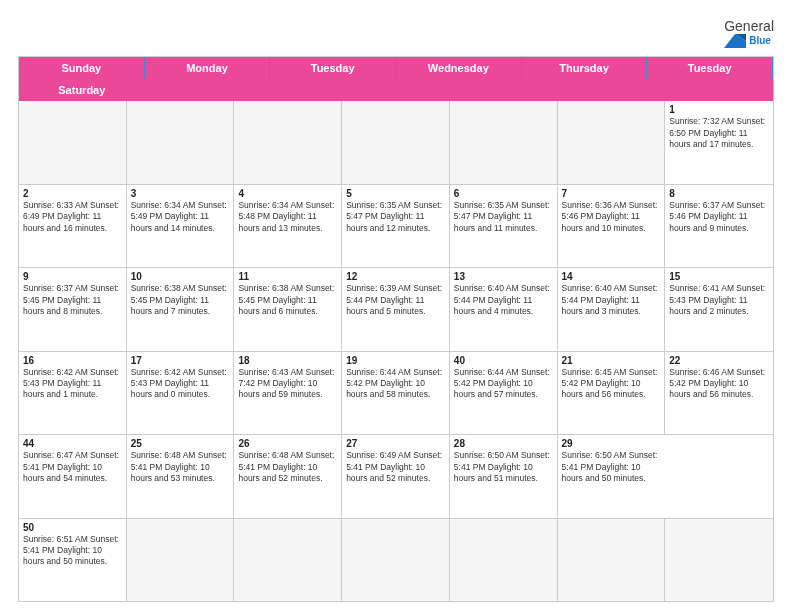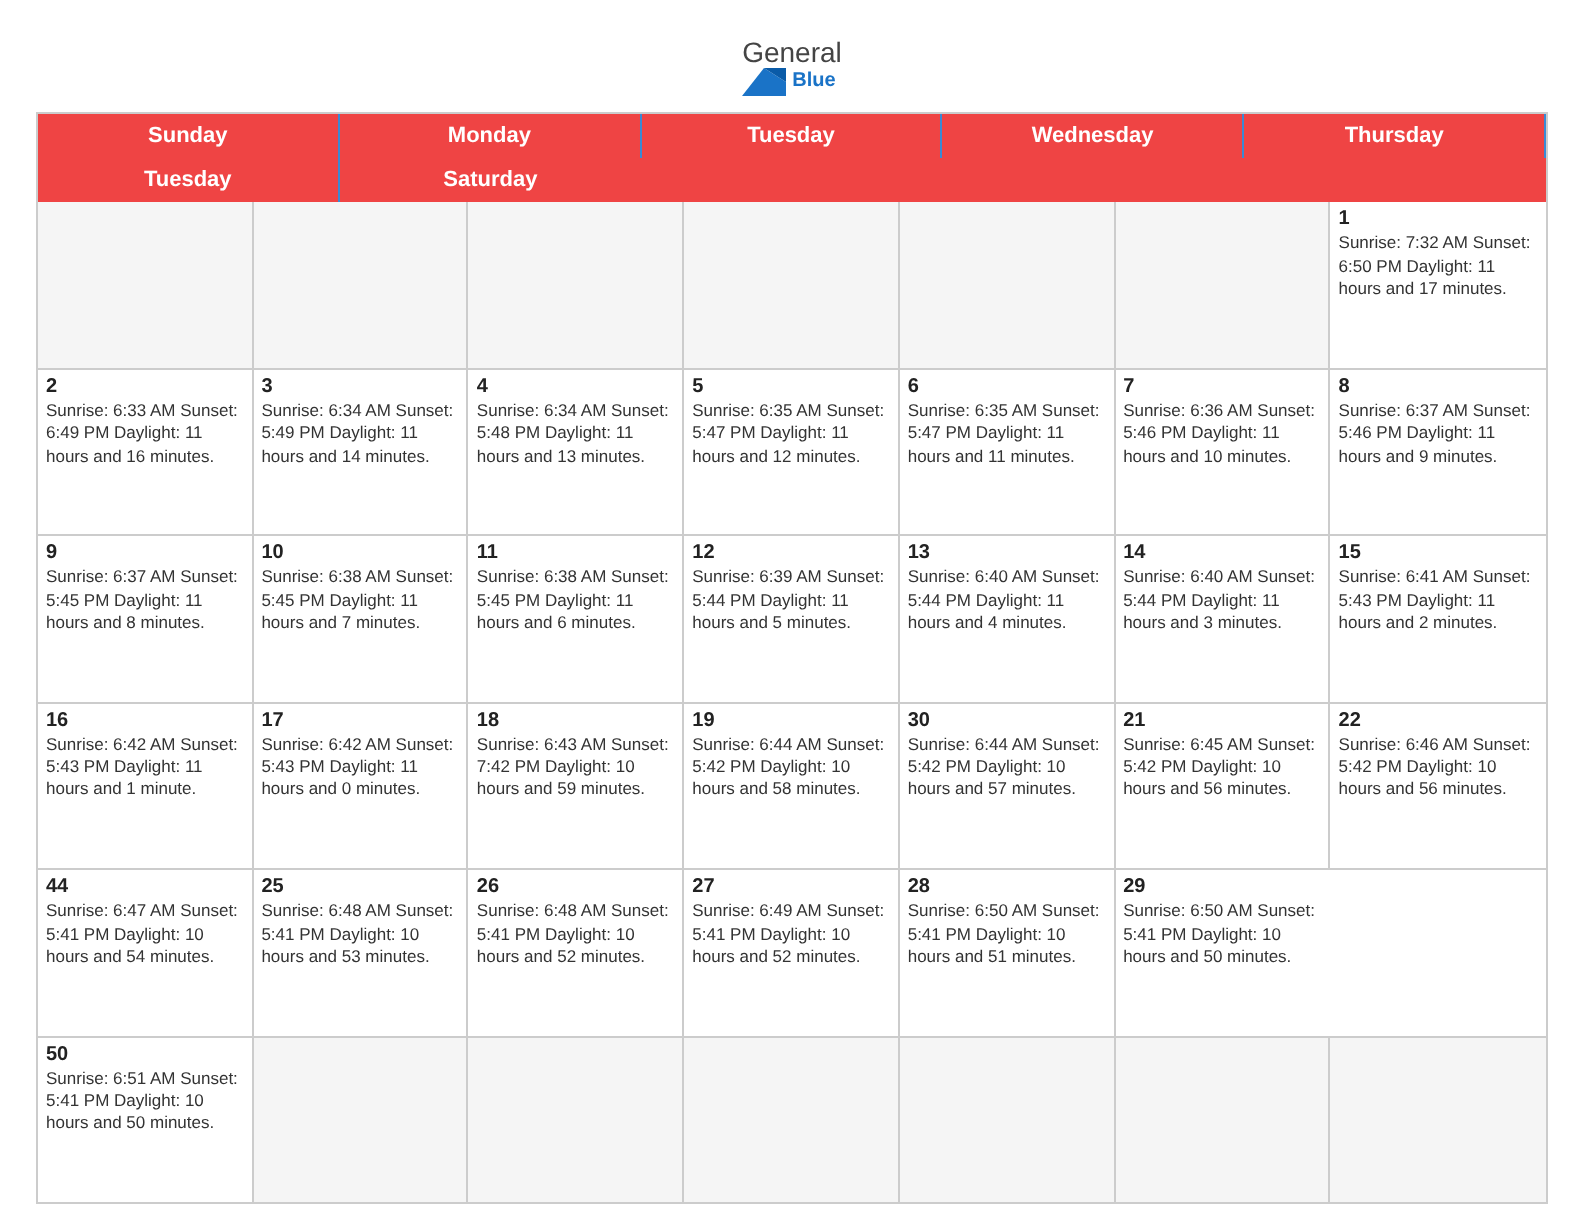--- a/index.html
+++ b/index.html
@@ -13,21 +13,21 @@
     .page {
       width: 792px;
       height: 612px;
       padding: 18px 18px 10px 18px;
       display: flex;
       flex-direction: column;
     }
     .header {
       display: flex;
       align-items: flex-start;
-      justify-content: center;
+      justify-content: flex-end;
       margin-bottom: 8px;
     }
     .logo {
       display: flex;
       align-items: center;
       gap: 4px;
     }
     .title-block {
       text-align: right;
     }
@@ -43,22 +43,22 @@
       margin-top: 2px;
     }
     .calendar {
       flex: 1;
       display: flex;
       flex-direction: column;
       border: 1px solid #ccc;
     }
     .cal-header {
       display: grid;
-      grid-template-columns: repeat(5, 1fr);
-      background: #ef4444;
+      grid-template-columns: repeat(6, 1fr);
+      background: #ec4899;
     }
     .cal-header-cell {
       color: #fff;
       font-size: 11px;
       font-weight: bold;
       text-align: center;
       padding: 5px 2px;
       border-right: 1px solid #3a8ad4;
     }
     .cal-header-cell:last-child { border-right: none; }
@@ -253,21 +253,21 @@
 Sunset: 7:42 PM
 Daylight: 10 hours and 59 minutes.</div>
           </div>
           <div class="cal-cell">
             <div class="day-num">19</div>
             <div class="cell-info">Sunrise: 6:44 AM
 Sunset: 5:42 PM
 Daylight: 10 hours and 58 minutes.</div>
           </div>
           <div class="cal-cell">
-            <div class="day-num">30</div>
+            <div class="day-num">40</div>
             <div class="cell-info">Sunrise: 6:44 AM
 Sunset: 5:42 PM
 Daylight: 10 hours and 57 minutes.</div>
           </div>
           <div class="cal-cell">
             <div class="day-num">21</div>
             <div class="cell-info">Sunrise: 6:45 AM
 Sunset: 5:42 PM
 Daylight: 10 hours and 56 minutes.</div>
           </div>

